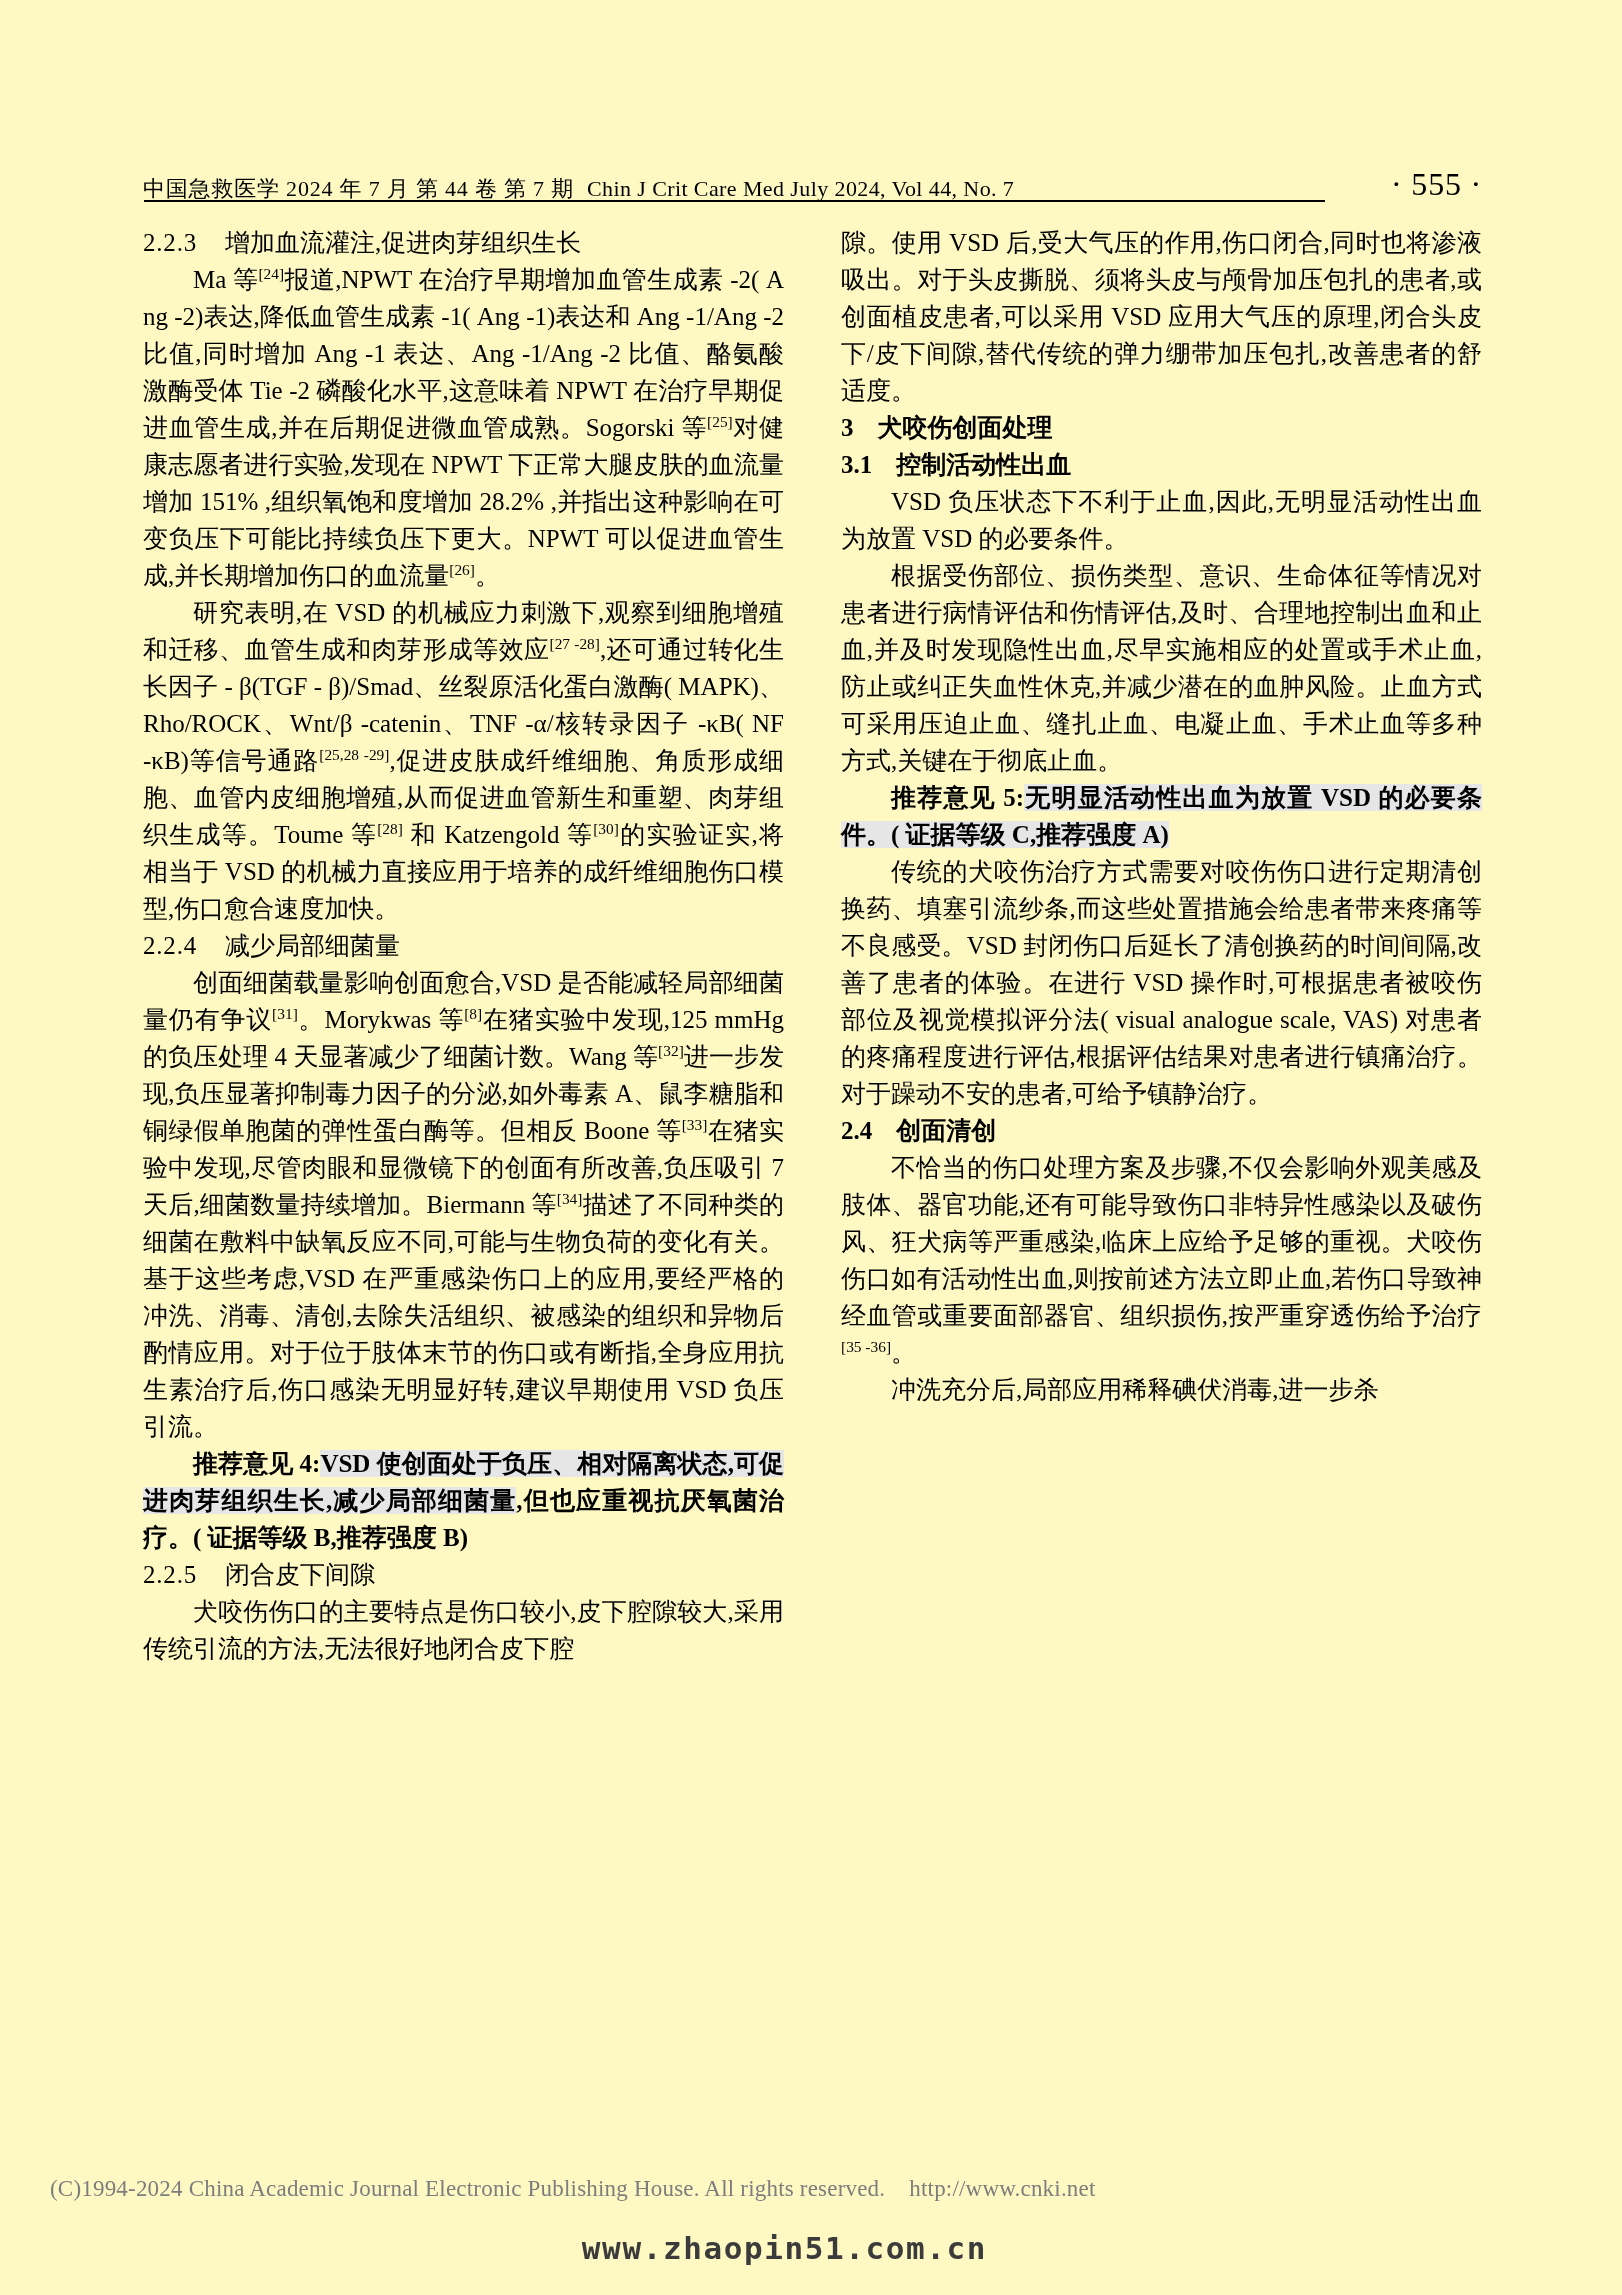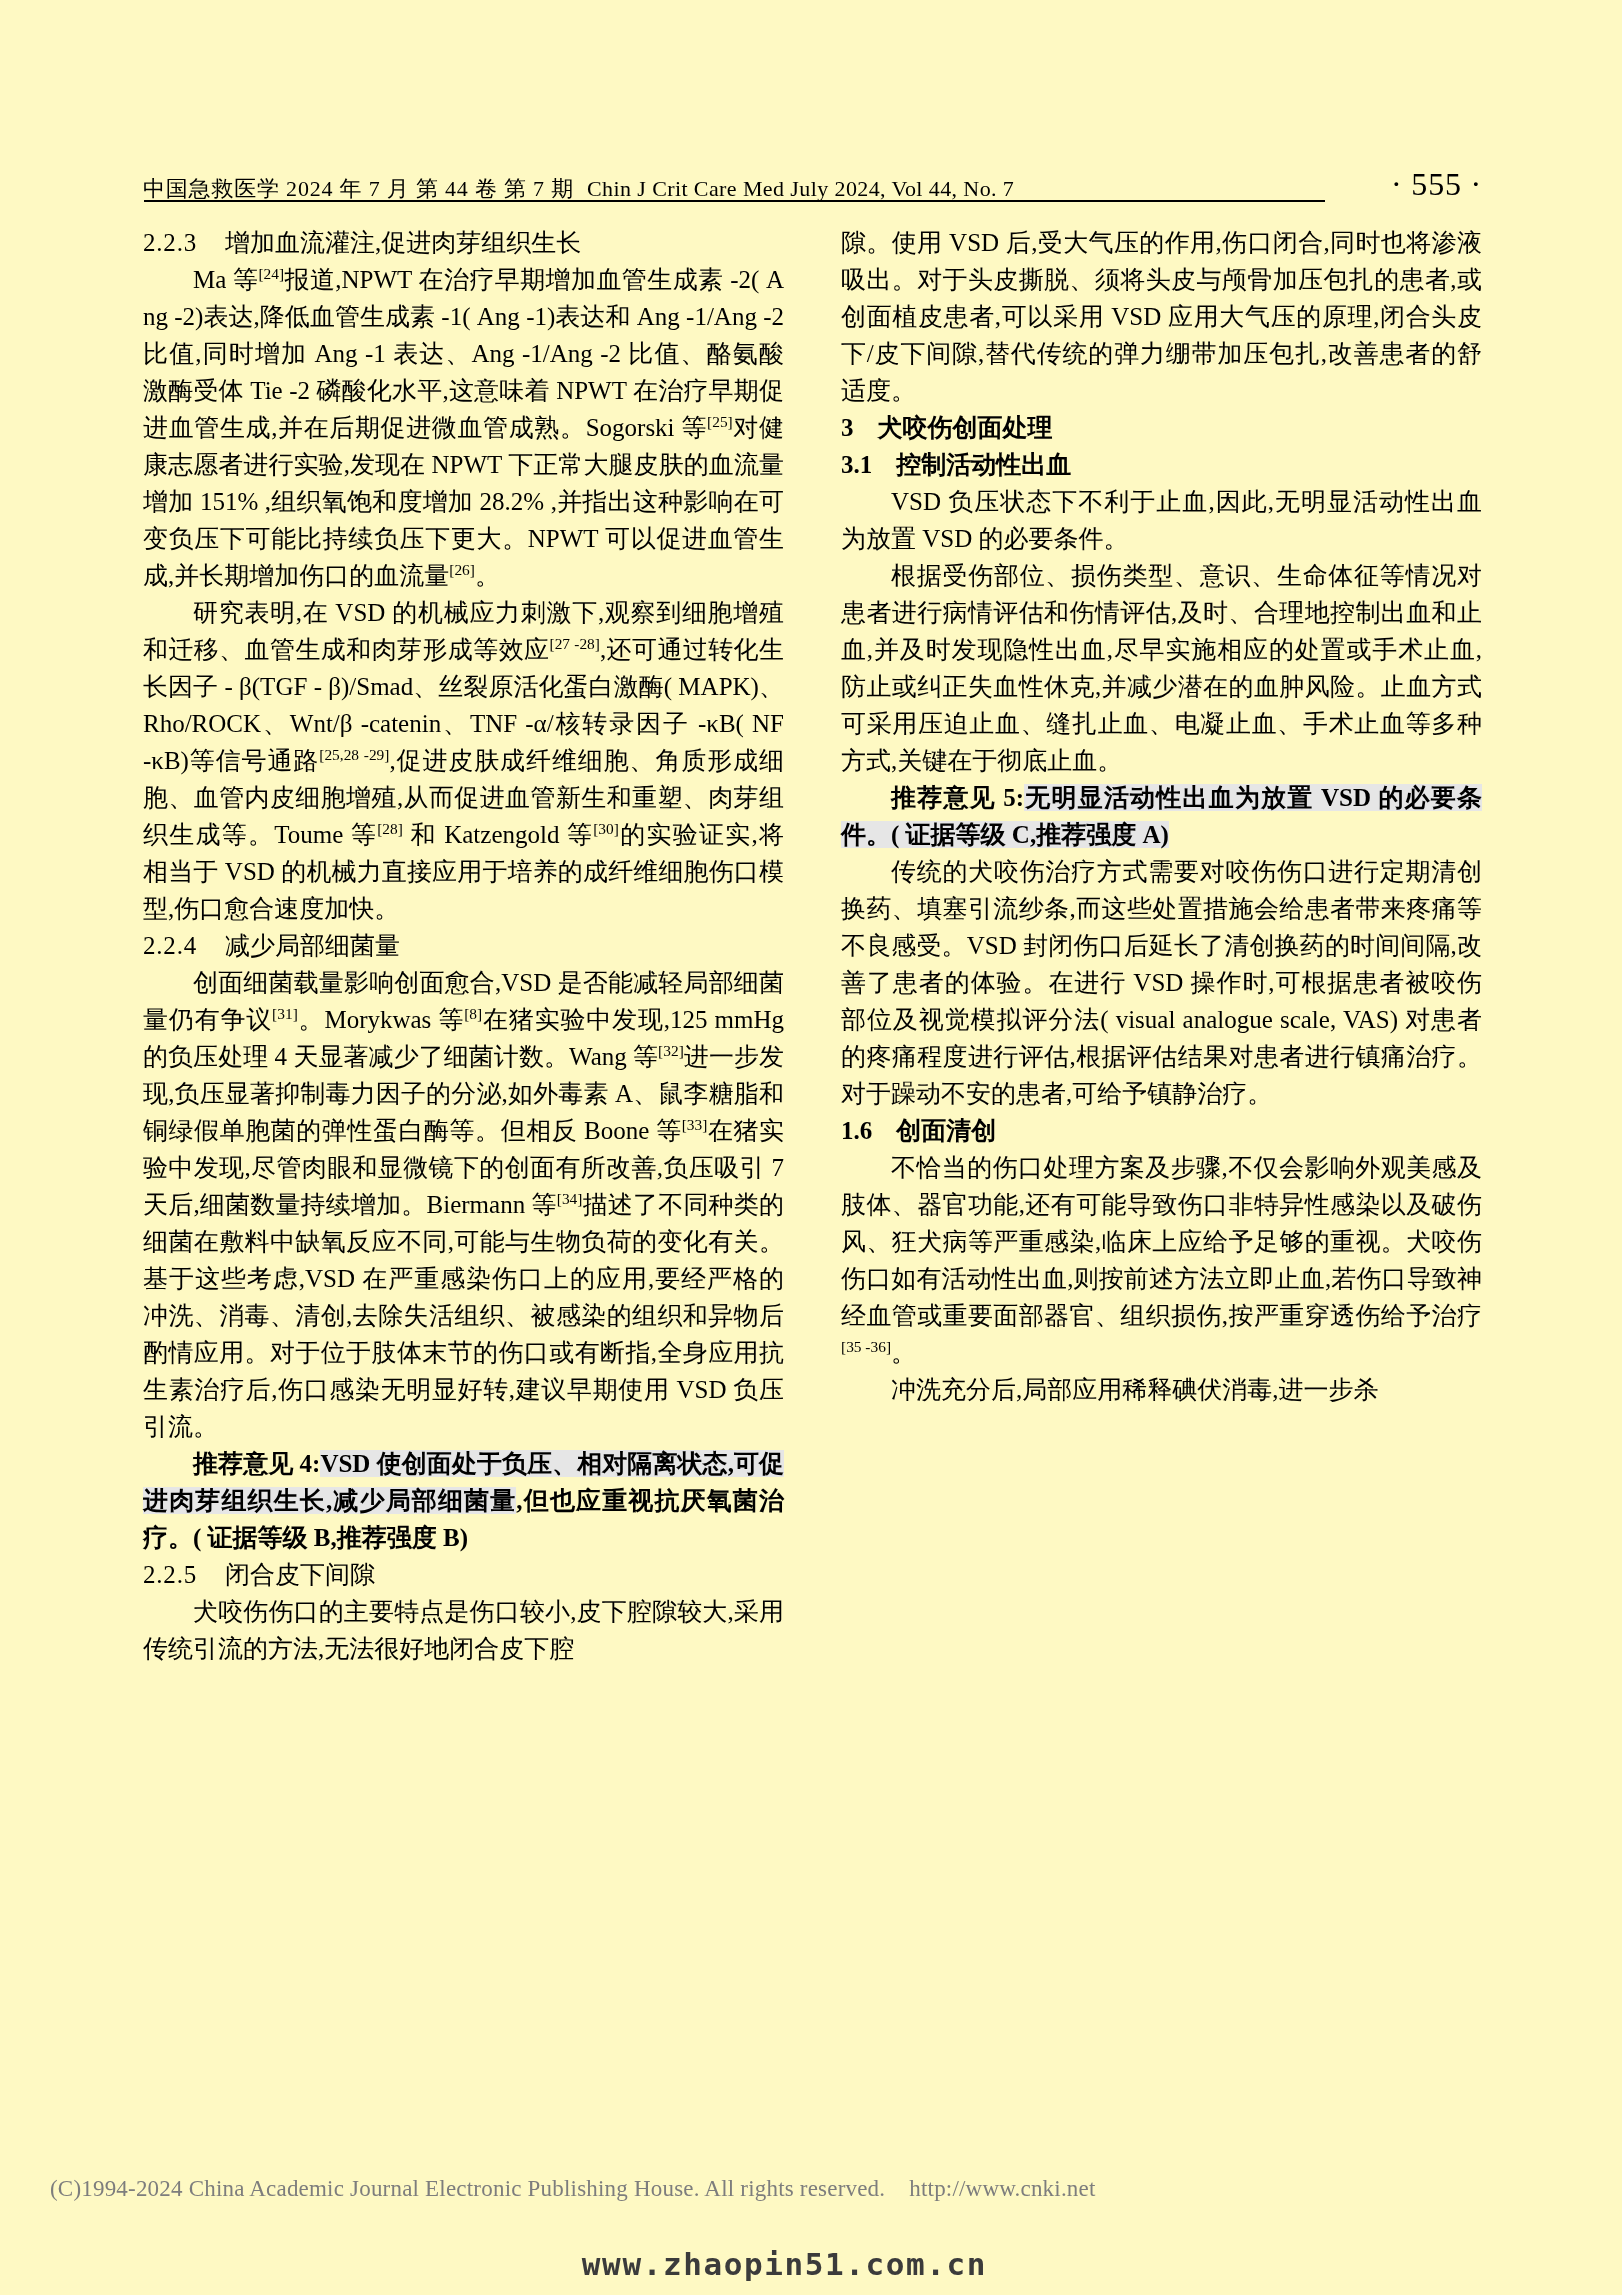--- a/index.html
+++ b/index.html
@@ -146,21 +146,20 @@
     position: absolute;
     left: 0;
     top: 2230px;
     width: 1569px;
     text-align: center;
     font-family: "DejaVu Sans Mono", monospace;
     font-size: 31px;
     font-weight: bold;
     color: #3b3b3b;
     letter-spacing: 1.6px;
-    margin-top: 16px;
   }
 </style>
 </head>
 <body>
 
 <div class="page">
 
   <div class="runhead">
     <div class="runhead-left">
       <span class="cn">中国急救医学 2024 年 7 月 第 44 卷 第 7 期</span><span class="en latin">Chin J Crit Care Med July 2024, Vol 44, No. 7</span>
@@ -201,21 +200,21 @@
 
       <p class="para">VSD 负压状态下不利于止血,因此,无明显活动性出血为放置 VSD 的必要条件。</p>
 
       <p class="para">根据受伤部位、损伤类型、意识、生命体征等情况对患者进行病情评估和伤情评估,及时、合理地控制出血和止血,并及时发现隐性出血,尽早实施相应的处置或手术止血,防止或纠正失血性休克,并减少潜在的血肿风险。止血方式可采用压迫止血、缝扎止血、电凝止血、手术止血等多种方式,关键在于彻底止血。</p>
 
       <p class="rec"><span class="lead">推荐意见 5:</span><span class="hl">无明显活动性出血为放置 VSD 的必要条件。( 证据等级 C,推荐强度 A)</span></p>
 
 
       <p class="para">传统的犬咬伤治疗方式需要对咬伤伤口进行定期清创换药、填塞引流纱条,而这些处置措施会给患者带来疼痛等不良感受。VSD 封闭伤口后延长了清创换药的时间间隔,改善了患者的体验。在进行 VSD 操作时,可根据患者被咬伤部位及视觉模拟评分法( visual analogue scale, VAS) 对患者的疼痛程度进行评估,根据评估结果对患者进行镇痛治疗。对于躁动不安的患者,可给予镇静治疗。</p>
 
-      <h4 class="head level2"><span class="num latin">1.6</span><span class="gap"></span><span>创面清创</span></h4>
+      <h4 class="head level2"><span class="num latin">2.4</span><span class="gap"></span><span>创面清创</span></h4>
 
       <p class="para">不恰当的伤口处理方案及步骤,不仅会影响外观美感及肢体、器官功能,还有可能导致伤口非特异性感染以及破伤风、狂犬病等严重感染,临床上应给予足够的重视。犬咬伤伤口如有活动性出血,则按前述方法立即止血,若伤口导致神经血管或重要面部器官、组织损伤,按严重穿透伤给予治疗<span class="sup latin">[35 -36]</span>。</p>
 
 
       <p class="para">冲洗充分后,局部应用稀释碘伏消毒,进一步杀</p>
 
     </div>
 
   </div>
 

